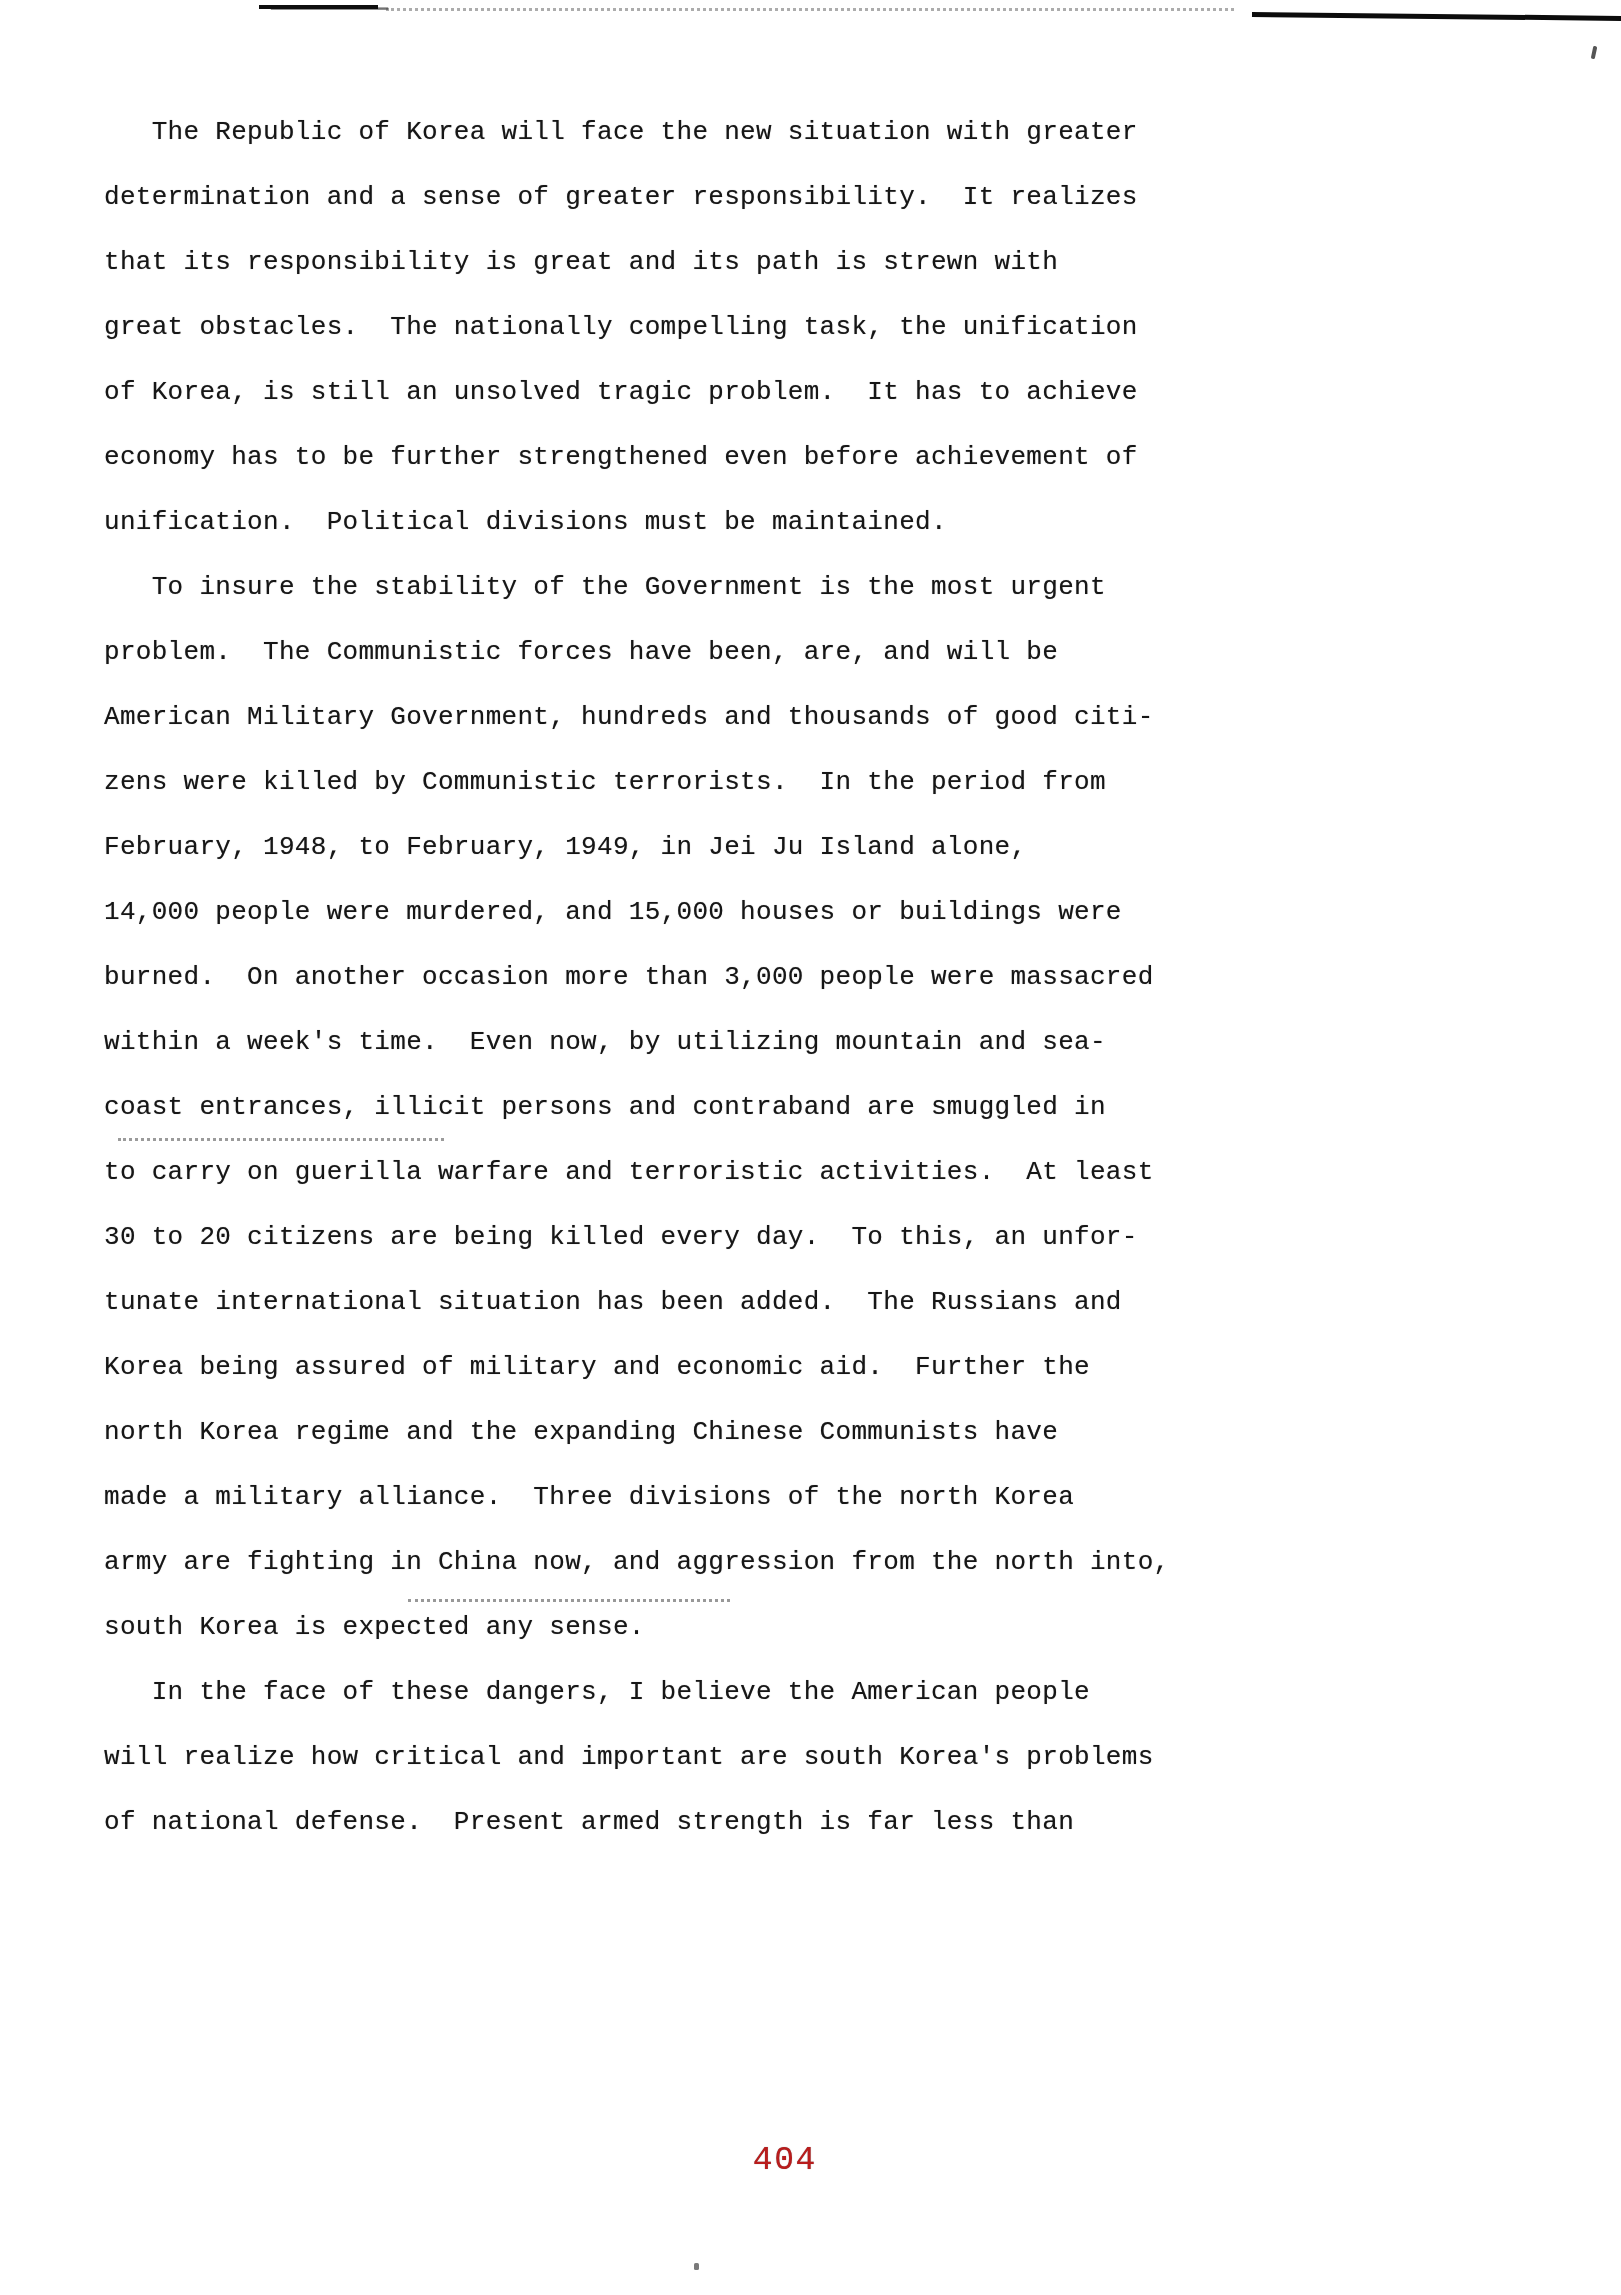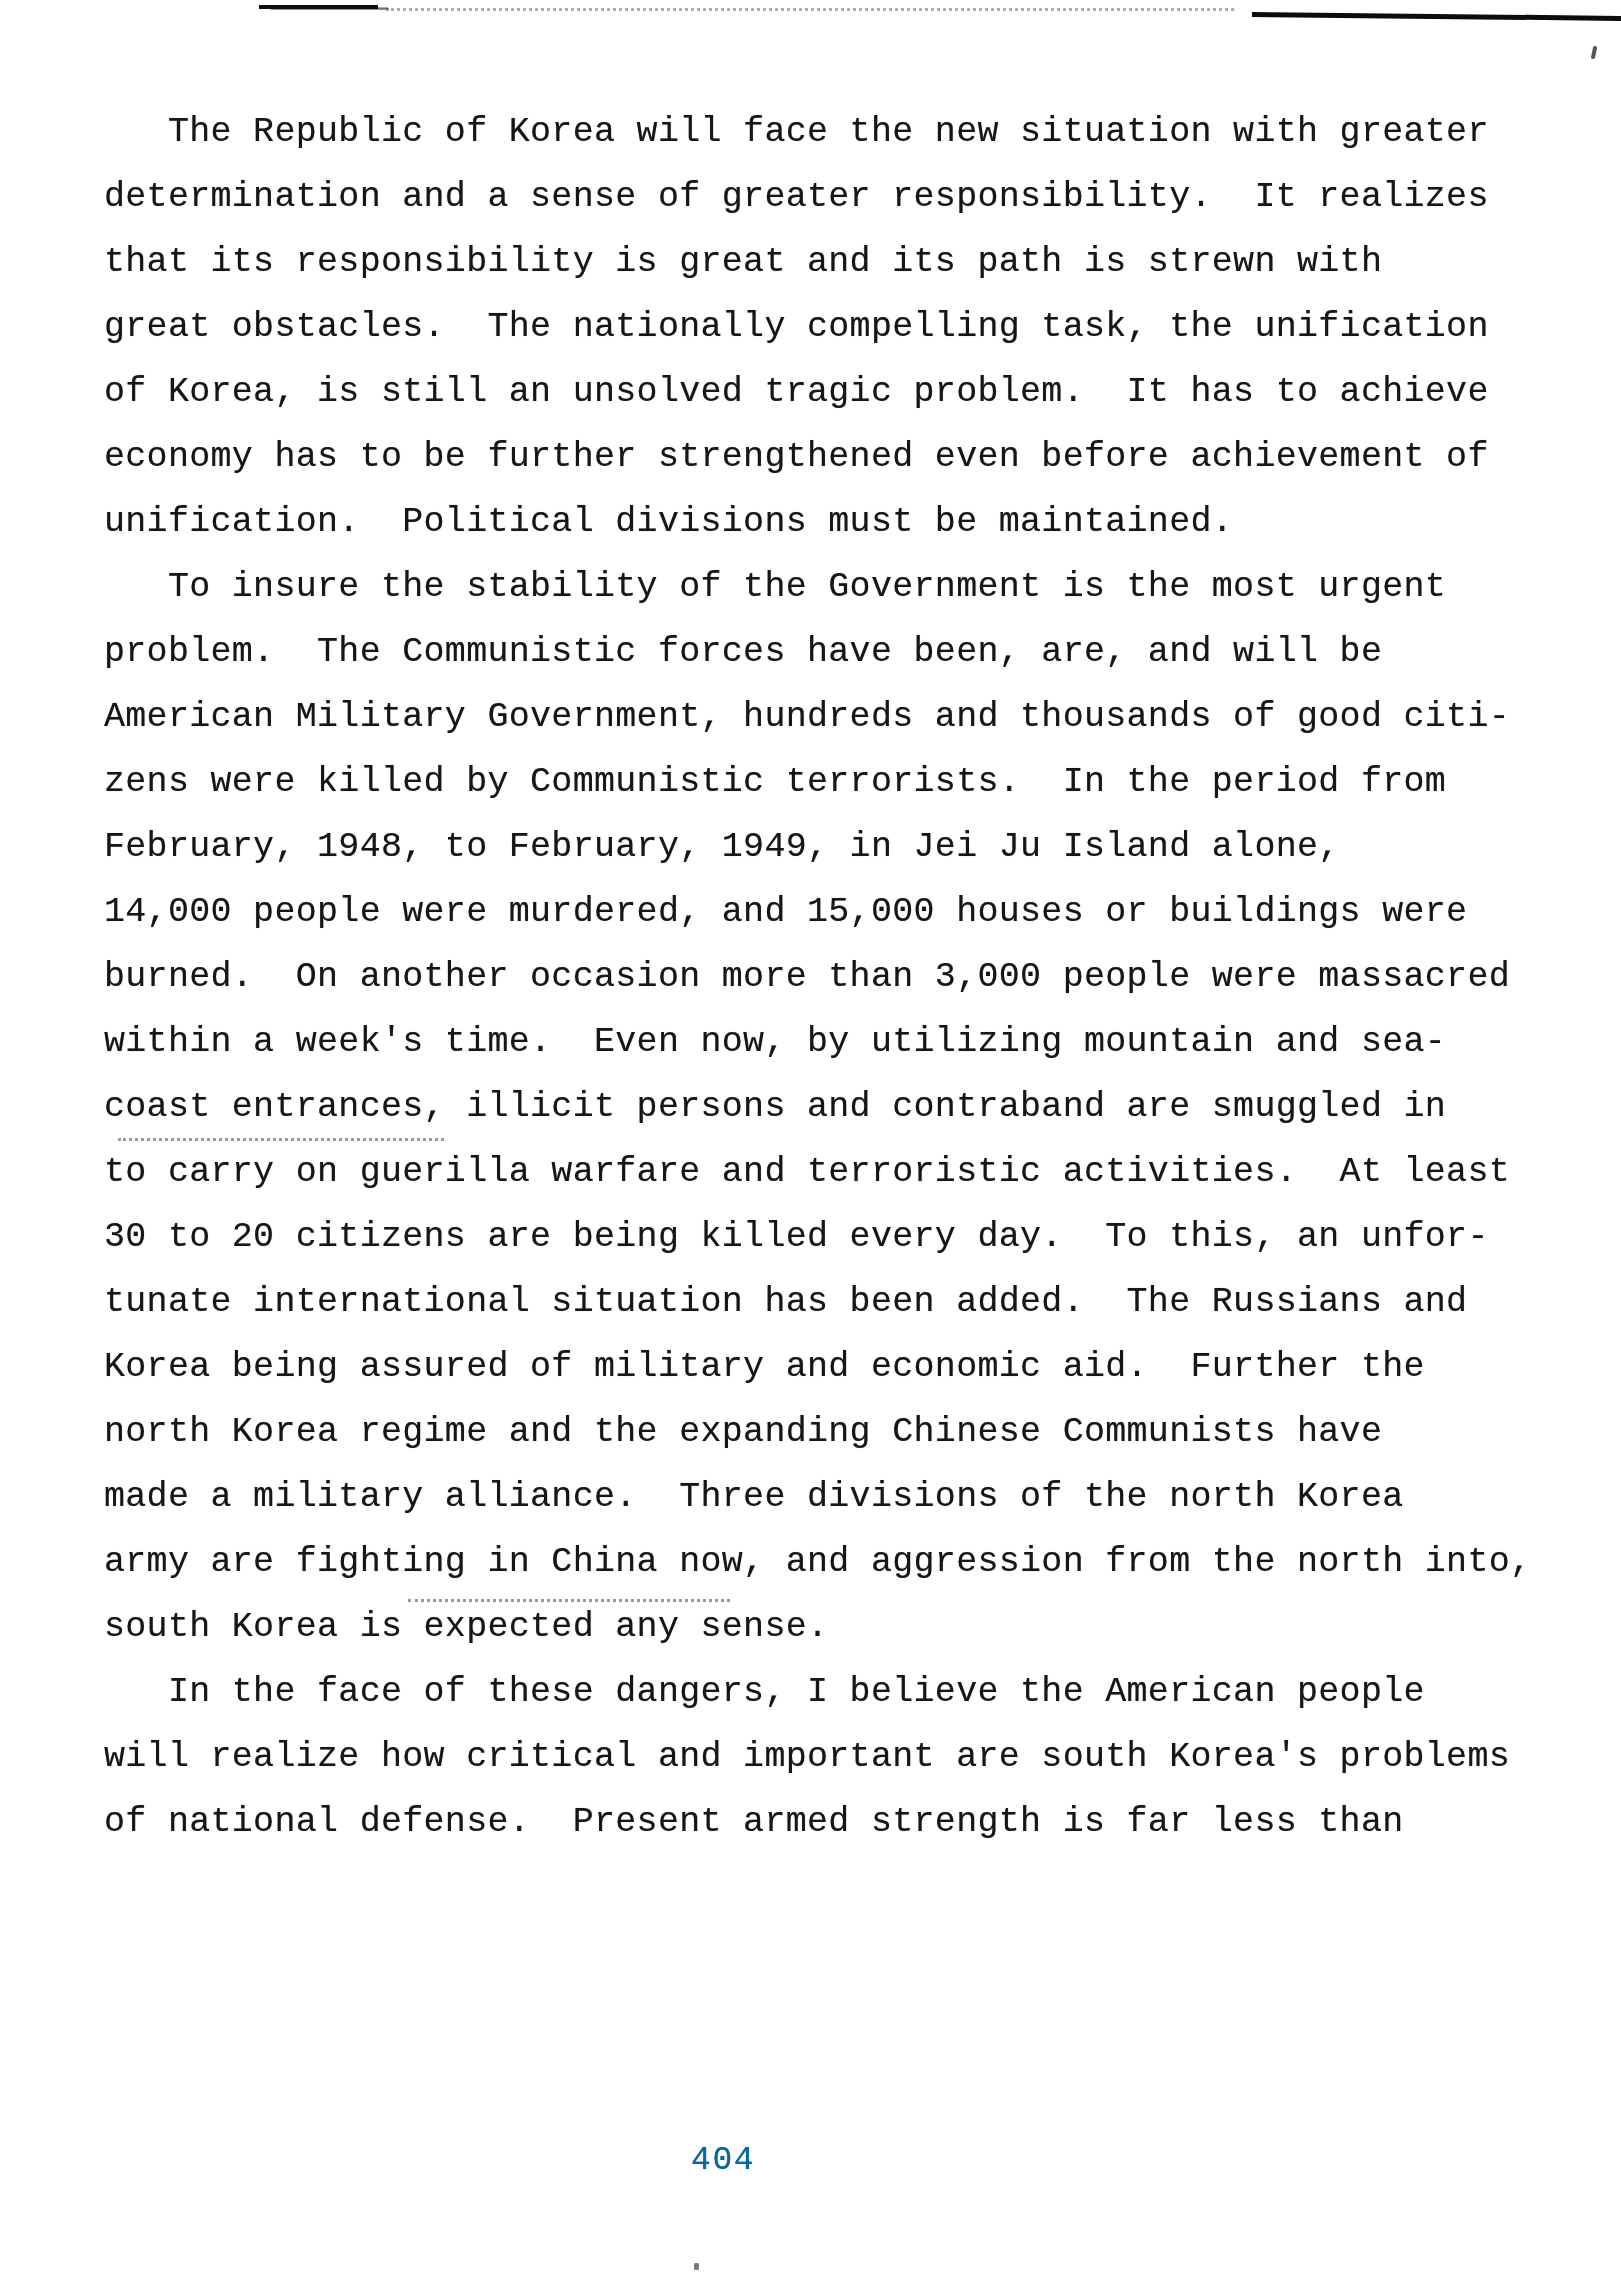--- a/index.html
+++ b/index.html
@@ -8,36 +8,36 @@
     width:1622px;height:2295px;
     background:#ffffff;
     overflow:hidden;
     font-family:"Liberation Mono","DejaVu Sans Mono",monospace;
   }
   .textblock{
     position:absolute;
     left:104px;top:100px;
     width:1492px;
     color:#161616;
-    font-size:35px;
+    font-size:26px;
     letter-spacing:0.3px;
     text-shadow:0 0 0.8px rgba(20,20,20,0.45);
   }
   .line{
     height:65px;
     line-height:65px;
     white-space:pre;
   }
   .page-number{
     position:absolute;
     left:691px;top:2142px;
     width:126px;
-    text-align:left;
+    text-align:right;
     font-size:33px;
-    color:#0369a1;
+    color:#b91c1c;
     letter-spacing:1.6px;
     text-shadow:0 0 0.8px rgba(0,0,0,0.5);
   }
   
   .art{position:absolute;}
   .art-rule-tl{
     left:259px;top:4.7px;width:119px;height:3.9px;
     background:#0e0e0e;
     box-shadow:11px 1.6px 0 -0.8px rgba(0,0,0,.55);
   }

